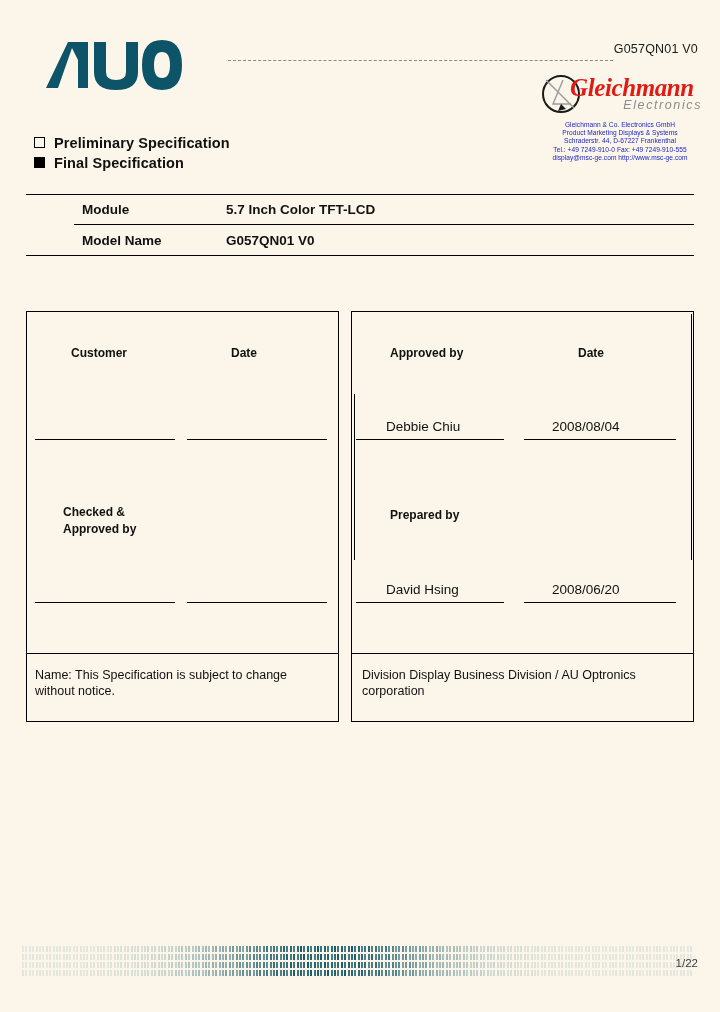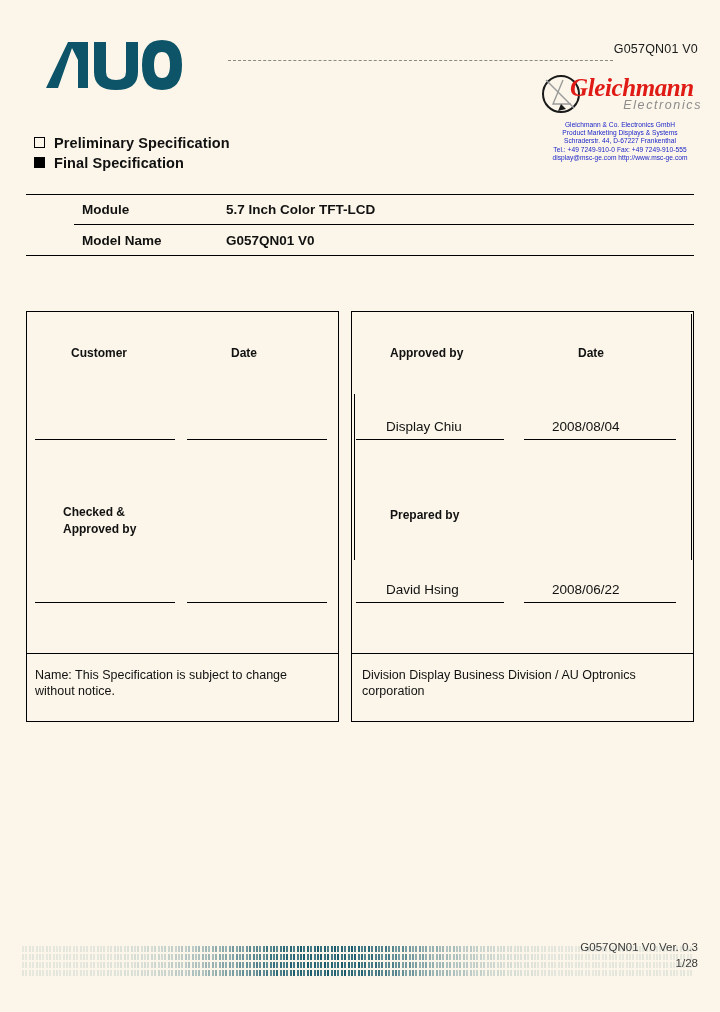--- a/index.html
+++ b/index.html
@@ -360,30 +360,30 @@
   </div>
 
   <div class="sig-right">
     <div class="sig-inner">
       <div class="col-head" style="left:38px; top:34px;">Approved by</div>
       <div class="col-head" style="left:226px; top:34px;">Date</div>
 
       <div class="vdiv" style="left:2px; top:82px; height:166px;"></div>
       <div class="vdiv" style="left:339px; top:2px; height:246px;"></div>
 
-      <div class="sig-name" style="left:34px; top:107px;">Display Chiu</div>
+      <div class="sig-name" style="left:34px; top:107px;">Debbie Chiu</div>
       <div class="sig-name" style="left:200px; top:107px;">2008/08/04</div>
 
       <div class="rule" style="left:4px; top:127px; width:148px;"></div>
       <div class="rule" style="left:172px; top:127px; width:152px;"></div>
 
       <div class="col-head" style="left:38px; top:196px;">Prepared by</div>
 
       <div class="sig-name" style="left:34px; top:270px;">David Hsing</div>
-      <div class="sig-name" style="left:200px; top:270px;">2008/06/22</div>
+      <div class="sig-name" style="left:200px; top:270px;">2008/06/20</div>
 
       <div class="rule" style="left:4px; top:290px; width:148px;"></div>
       <div class="rule" style="left:172px; top:290px; width:152px;"></div>
 
       <div class="hdiv" style="left:0px; top:341px; width:341px;"></div>
 
       <div class="note-text" style="left:10px; top:355px; width:322px;">Division Display Business Division / AU Optronics corporation</div>
     </div>
   </div>
 
@@ -1183,16 +1183,15 @@
         <div class="band-cell" style="background: rgba(26, 92, 110, 0.086);"></div>
         <div class="band-cell" style="background: rgba(26, 92, 110, 0.094);"></div>
         <div class="band-cell" style="background: rgba(26, 92, 110, 0.08);"></div>
         <div class="band-cell" style="background: rgba(26, 92, 110, 0.09);"></div>
         <div class="band-cell" style="background: rgba(26, 92, 110, 0.1);"></div>
         <div class="band-cell" style="background: rgba(26, 92, 110, 0.086);"></div>
         <div class="band-cell" style="background: rgba(26, 92, 110, 0.094);"></div>
       </div>
     </div>
 
-  <div class="footer-text">G057QN01 V0 Ver. 0.3</div>
-  <div class="footer-page">1/28</div>
+  <div class="footer-page">1/22</div>
 
 </div>
 
 </body></html>

